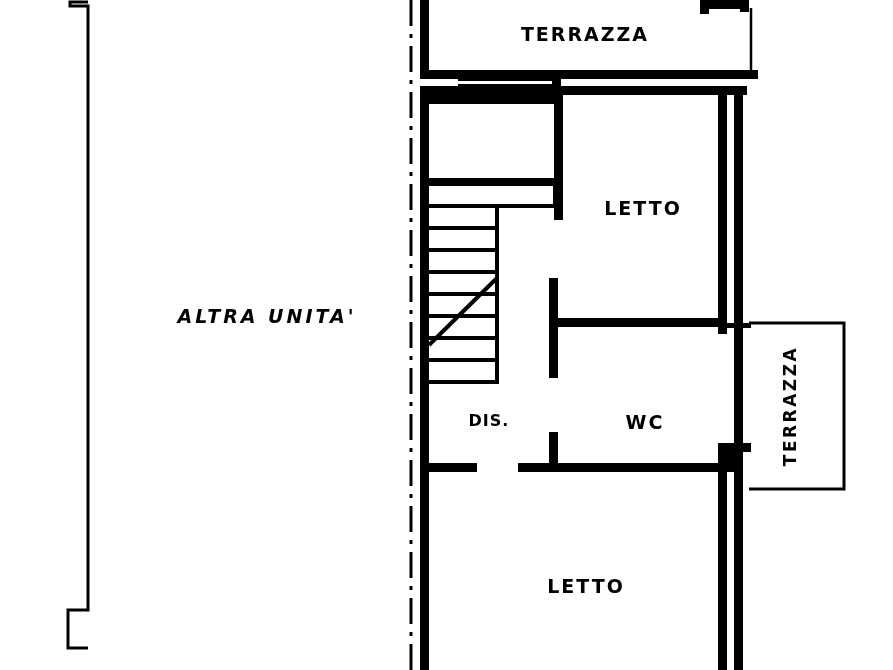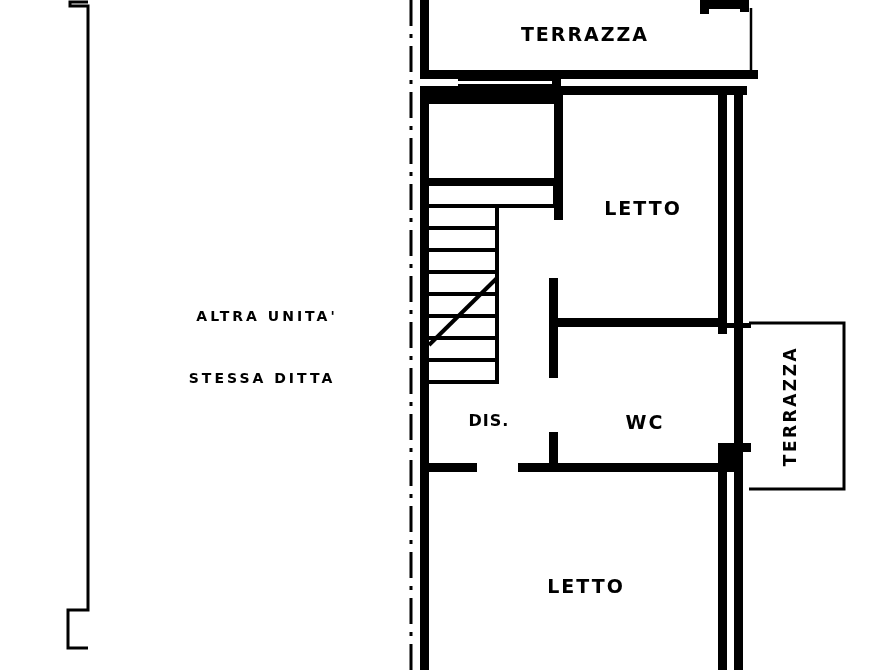--- a/index.html
+++ b/index.html
@@ -28,21 +28,21 @@
     color: #000000;
     font-family: "DejaVu Sans", sans-serif;
     font-weight: 700;
     letter-spacing: 1.5px;
     white-space: nowrap;
     line-height: 1;
     transform-origin: center center;
   }
   .lbl-room   { font-size: 19px; letter-spacing: 2px; }
   .lbl-small  { font-size: 16px; letter-spacing: 1px; }
-  .lbl-note   { font-size: 14px; letter-spacing: 3px; }
+  .lbl-note   { font-size: 19px; letter-spacing: 3px; font-style: italic; }
   .lbl-vert   { font-size: 17px; letter-spacing: 2.5px; }
 </style>
 </head>
 <body>
 
 <div id="plan-root">
 
   <svg id="plan-svg" viewBox="0 0 893 670">
 
     <g fill="none" stroke="#000000" stroke-width="3">
@@ -159,15 +159,14 @@
   <div class="plan-label lbl-room" style="left:645px; top:394px; transform:translate(-50%,-50%);margin-top:28px;">WC</div>
 
   <div class="plan-label lbl-small" style="left:489px; top:421px; transform:translate(-50%,-50%);">DIS.</div>
 
   <div class="plan-label lbl-room" style="left:586px; top:586px; transform:translate(-50%,-50%);">LETTO</div>
 
   <div class="plan-label lbl-vert" style="left:790px; top:406px; transform:translate(-50%,-50%) rotate(-90deg);">TERRAZZA</div>
 
   <div class="plan-label lbl-note" style="left:267px; top:316px; transform:translate(-50%,-50%);">ALTRA UNITA'</div>
 
-  <div class="plan-label lbl-note" style="left:262px; top:378px; transform:translate(-50%,-50%);">STESSA DITTA</div>
 
 </div>
 
 </body></html>

